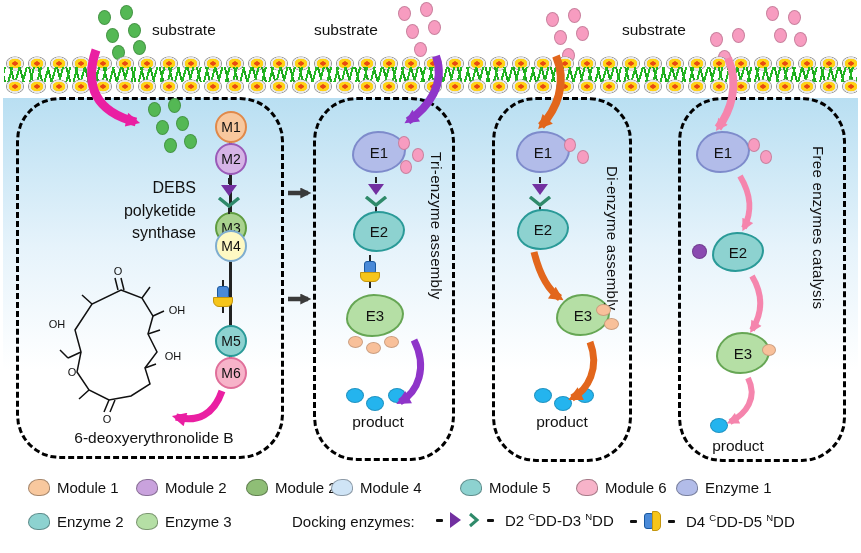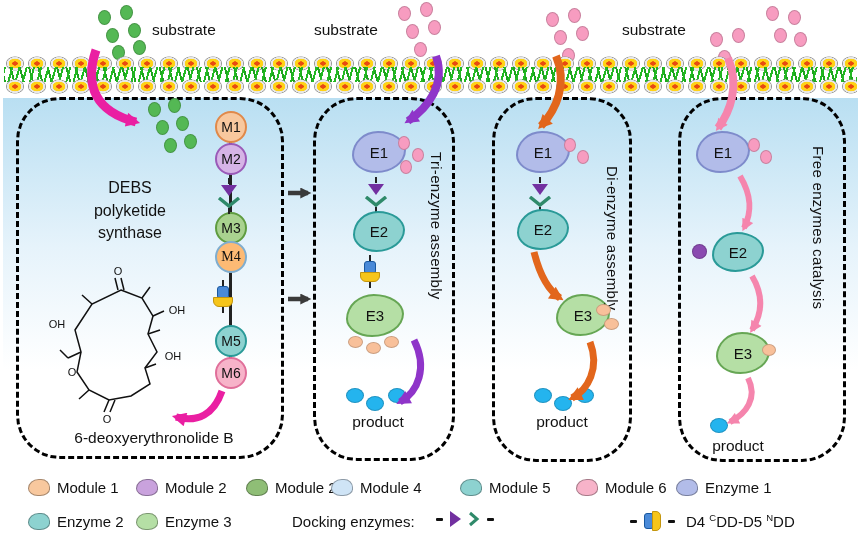--- a/index.html
+++ b/index.html
@@ -8,21 +8,21 @@
 .sky{position:absolute;left:3px;top:98px;width:855px;height:272px;background:linear-gradient(180deg,#b9dff2,#e6f3fb 55%,rgba(255,255,255,0));z-index:0}
 .panel{position:absolute;border:3px dashed #000;border-radius:44px;z-index:1}
 .p1{left:16px;top:97px;width:268px;height:362px}
 .p2{left:313px;top:97px;width:142px;height:364px}
 .p3{left:492px;top:97px;width:140px;height:365px}
 .p4{left:678px;top:97px;width:168px;height:365px}
 .membrane{position:absolute;left:4px;top:54px;width:853px;height:42px;z-index:4}
 .lipid-row{position:absolute;left:0;width:100%;height:19px;background-image:radial-gradient(ellipse 9px 7px at 50% 50%,#e84a10 0 2.5px,#ffd216 3px 6px,#e8e8e8 6.5px 8px,#9a9a9a 8.5px,rgba(0,0,0,0) 9.5px);background-size:22px 19px;background-repeat:repeat-x}
 .lipid-mid{position:absolute;left:0;top:13px;width:100%;height:15px;background-image:repeating-linear-gradient(105deg,#22b822 0 2px,rgba(0,0,0,0) 2px 7px),repeating-linear-gradient(75deg,#1da51d 0 2px,rgba(0,0,0,0) 2px 9px)}
 .sub-label{position:absolute;top:21px;font-size:15.5px;z-index:3}
-.debs{position:absolute;left:64px;top:177px;width:132px;text-align:center;font-size:16px;line-height:1.42;white-space:pre-line;z-index:3}
+.debs{position:absolute;left:64px;top:177px;width:132px;text-align:right;font-size:16px;line-height:1.42;white-space:pre-line;z-index:3}
 .mod-line{position:absolute;left:229px;top:122px;width:3px;height:250px;background:#222;z-index:2}
 .module{position:absolute;left:215px;width:32px;height:32px;border-radius:50%;border:2px solid #888;display:flex;align-items:center;justify-content:center;font-size:14px;z-index:3}
 .m1{border-color:#e0894a}.m2{border-color:#9a5ab8}.m3{border-color:#5f9c40}.m4{border-color:#7fadcf}.m5{border-color:#2a9a98}.m6{border-color:#e06f9a}
 .blob{position:absolute;border:2px solid #888;border-radius:48% 52% 55% 45%/58% 46% 54% 42%;display:flex;align-items:center;justify-content:center;font-size:15px;z-index:3}
 .e1{border-color:#7e8bcb}.e2{border-color:#2a9a98}.e3{border-color:#66a654}
 .vtitle{position:absolute;writing-mode:vertical-rl;font-size:15px;letter-spacing:.3px;z-index:3}
 .prod-label{position:absolute;width:100px;text-align:center;font-size:15.5px;z-index:3}
 .deb-label{position:absolute;left:36px;top:429px;width:236px;text-align:center;font-size:15.5px;z-index:3}
 .dot{position:absolute;border-radius:50%;border:1px solid rgba(0,0,0,.18);z-index:3}
 .dock-chevron,.dock-plug{position:absolute;display:flex;flex-direction:column;align-items:center;z-index:3}
@@ -64,21 +64,21 @@
   <div class="sub-label" style="left:314px">substrate</div>
   <div class="sub-label" style="left:622px">substrate</div>
 
   <div class="debs">DEBS
 polyketide
 synthase</div>
   <div class="mod-line"></div>
   <div class="module m1" style="top: 111px; background-color: rgb(248, 200, 158);">M1</div>
   <div class="module m2" style="top: 143px; background-color: rgb(214, 180, 230);">M2</div>
   <div class="module m3" style="top: 212px; background-color: rgb(169, 210, 143);">M3</div>
-  <div class="module m4" style="top: 241px; background-color: #fdba74; font-family: Liberation Serif, serif;">M4</div>
+  <div class="module m4" style="top: 230px; background-color: #fef9c3;">M4</div>
   <div class="module m5" style="top: 325px; background-color: rgb(141, 210, 208);">M5</div>
   <div class="module m6" style="top: 357px; background-color: rgb(247, 179, 201);">M6</div>
 
   <div class="dock-chevron" style="left:217px;top:178px">
     <i class="stem"></i>
       <i class="tri-down"></i>
     <svg width="24" height="11" viewBox="0 0 24 11">
         <path d="M2 1 L12 9 L22 1" fill="none" stroke="#2f8a6a" stroke-width="3.5"></path>
       </svg>
     <i class="stem"></i>
@@ -221,20 +221,21 @@
   <div class="leg-item" style="left:292px;top:513px">
     <span>Docking enzymes:</span>
   </div>
   <div class="leg-item" style="left:436px;top:511px">
     <span class="dash"></span>
     <span class="tri-right"></span>
     <svg width="12" height="16" viewBox="0 0 12 16">
         <path d="M2 2 L9 8 L2 14" fill="none" stroke="#2f8a6a" stroke-width="3"></path>
       </svg>
     <span class="dash"></span>
+    <span class="dock-text"><span>D2 </span><sup>C</sup><span>DD-D3 </span><sup>N</sup><span>DD</span></span>
   </div>
   <div class="leg-item" style="left:630px;top:511px">
     <span class="dash"></span>
     <span class="plug-h">
         <span class="plug-h-bar"></span>
         <span class="plug-h-cup"></span>
       </span>
     <span class="dash"></span>
     <span class="dock-text"><span>D4 </span><sup>C</sup><span>DD-D5 </span><sup>N</sup><span>DD</span></span>
   </div>

